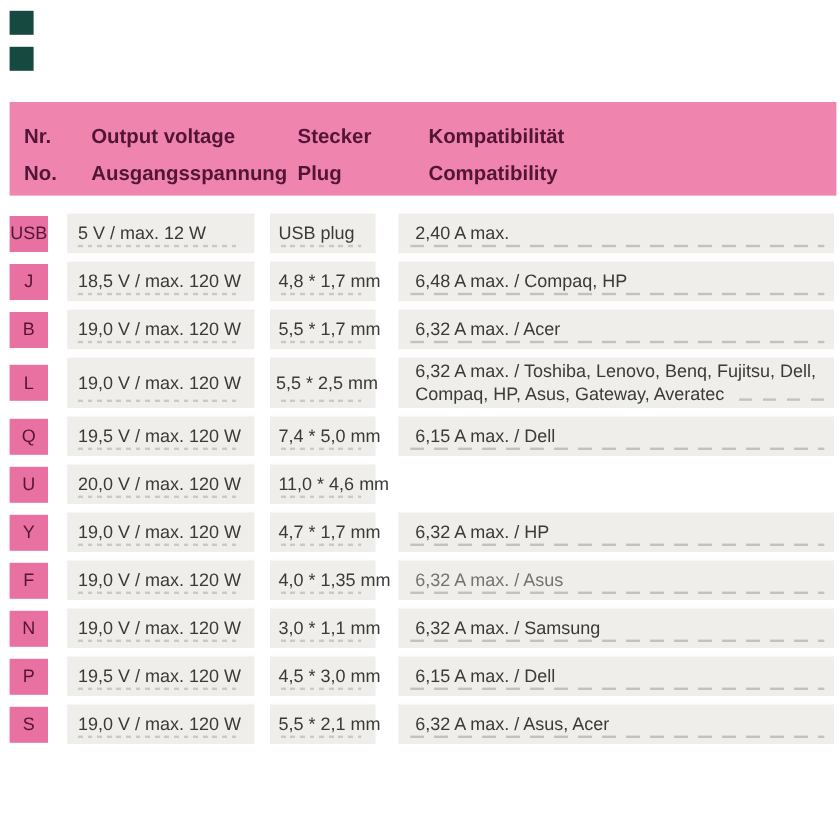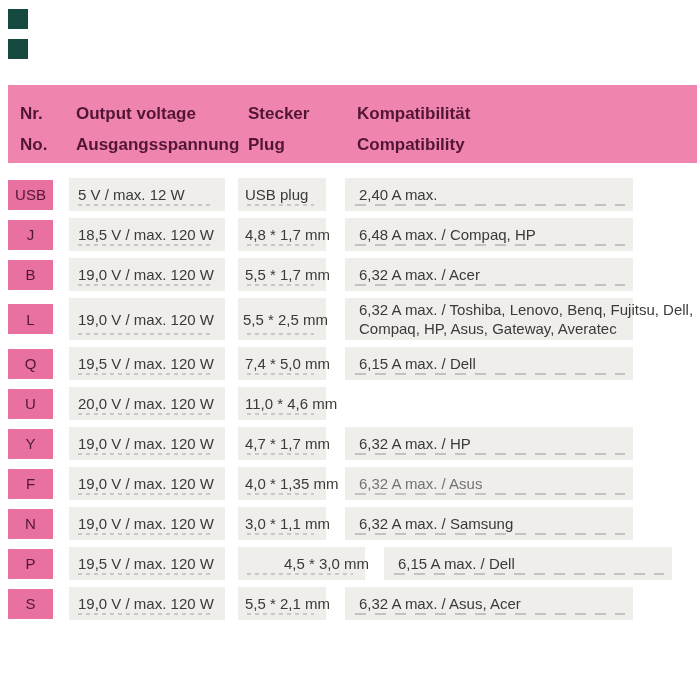--- a/index.html
+++ b/index.html
@@ -50,21 +50,21 @@
   .row {
     display: flex;
     align-items: stretch;
     height: 33px;
     margin-bottom: 7px;
   }
   .row.tall { height: 42px; }
 
   .rowlabel {
     margin-left: 8px;
-    width: 45px;
+    width: 32px;
     height: 30px;
     align-self: center;
     background: #e871a2;
     color: #531536;
     font-size: 15px;
     font-weight: 400;
     display: flex;
     align-items: center;
     justify-content: center;
     flex: none;
@@ -74,21 +74,21 @@
     position: relative;
     background: #efeeeb;
     color: #3a3a38;
     font-size: 15px;
     display: flex;
     align-items: center;
     flex: none;
   }
   .cell-voltage { margin-left: 16px; width: 156px; }
   .cell-plug    { margin-left: 13px; width: 88px;  }
-  .cell-compat  { margin-left: 19px; width: 288px; }
+  .cell-compat  { margin-left: 19px; width: 363px; }
 
   .cell-voltage .txt { padding-left: 9px; white-space: nowrap; }
   .cell-plug .txt    { padding-left: 7px; white-space: nowrap; }
 
   
   .cell-voltage::after, .cell-plug::after {
     content: "";
     position: absolute;
     left: 9px; right: 12px; bottom: 5px;
     height: 2px;
@@ -276,21 +276,21 @@
       <span class="line1">6,32 A max. / Samsung</span>
 
     </div>
   </div>
 
   <div class="row">
     <div class="rowlabel" style="background: rgb(232, 113, 162);">P</div>
     <div class="cell cell-voltage" style="background: rgb(239, 238, 235); color: rgb(58, 58, 56);">
       <span class="txt">19,5 V / max. 120 W</span>
     </div>
-    <div class="cell cell-plug" style="background: rgb(239, 238, 235); color: rgb(58, 58, 56); padding-left: 39px;">
+    <div class="cell cell-plug" style="background: rgb(239, 238, 235); color: rgb(58, 58, 56);">
       <span class="txt">4,5 * 3,0 mm</span>
     </div>
     <div class="cell cell-compat" style="background: rgb(239, 238, 235); color: rgb(58, 58, 56);">
       <span class="line1">6,15 A max. / Dell</span>
 
     </div>
   </div>
 
   <div class="row">
     <div class="rowlabel" style="background: rgb(232, 113, 162);">S</div>

